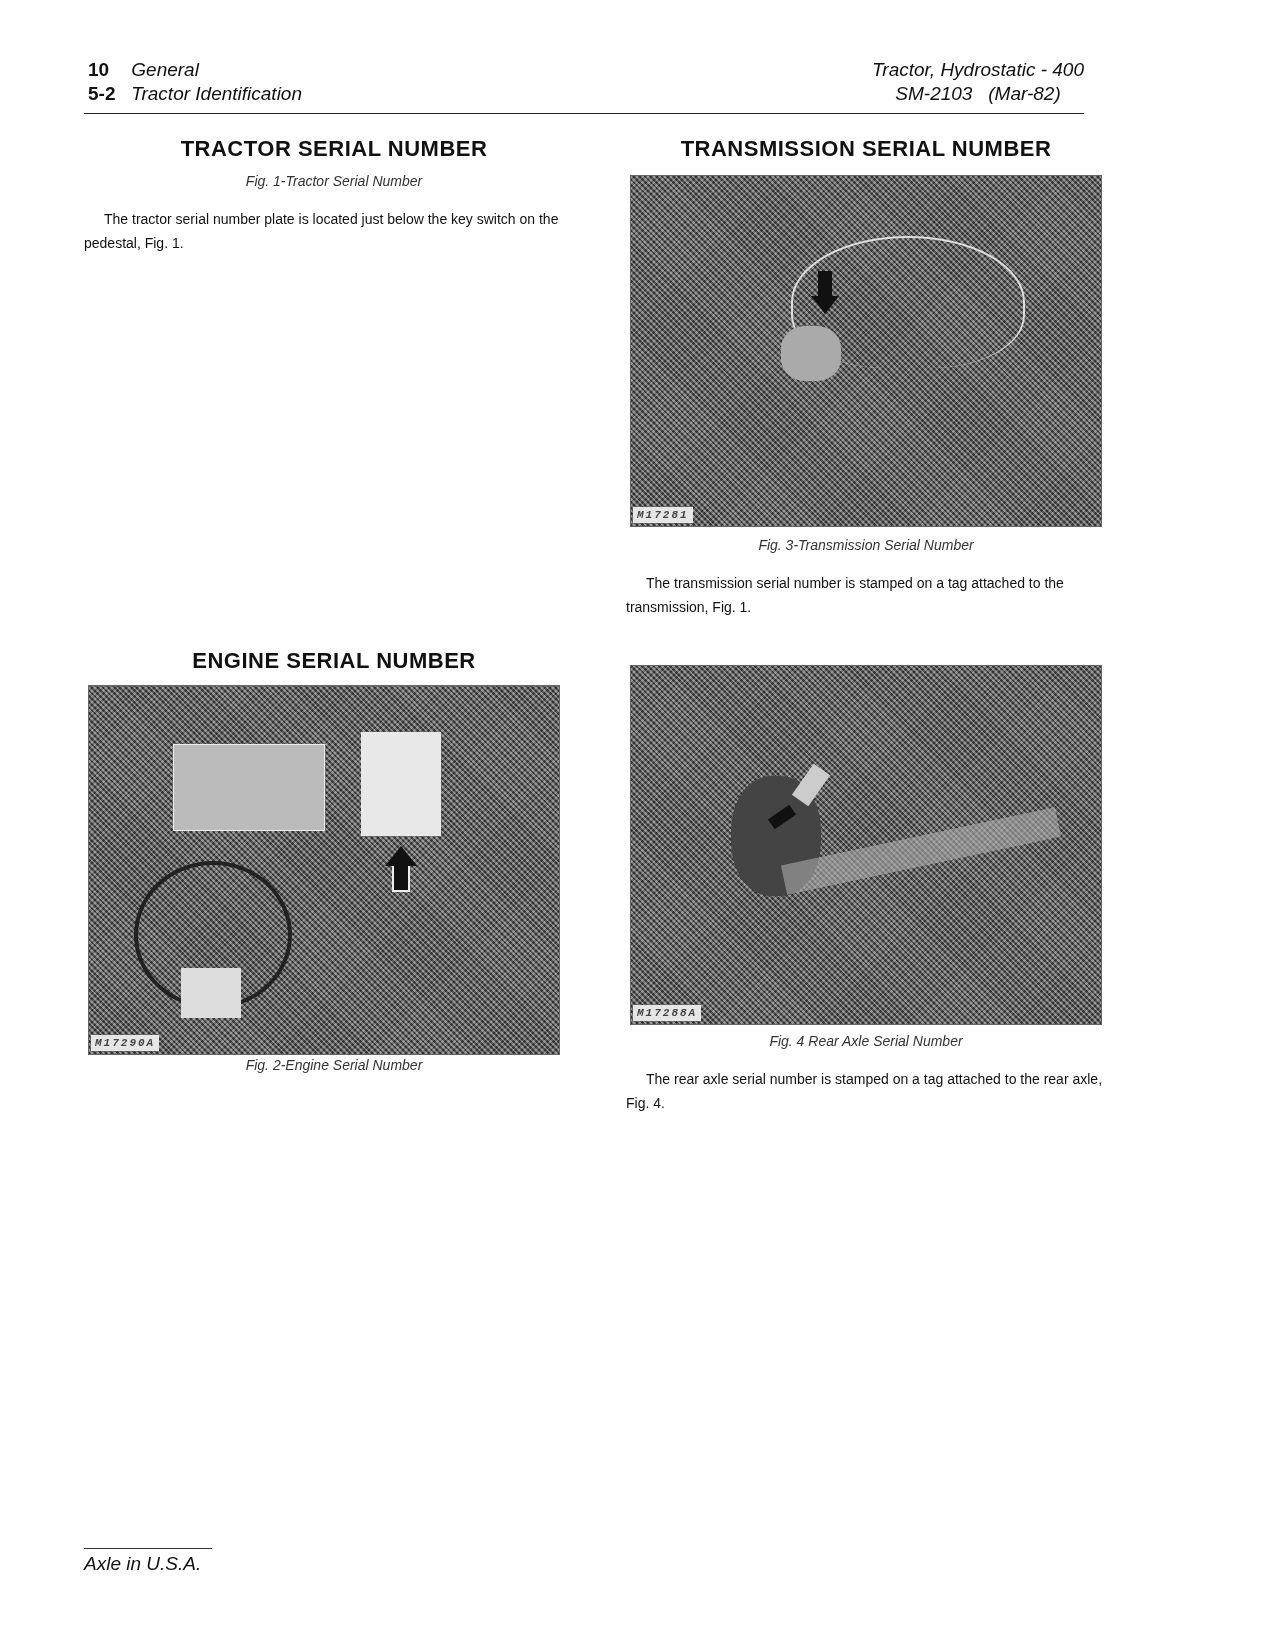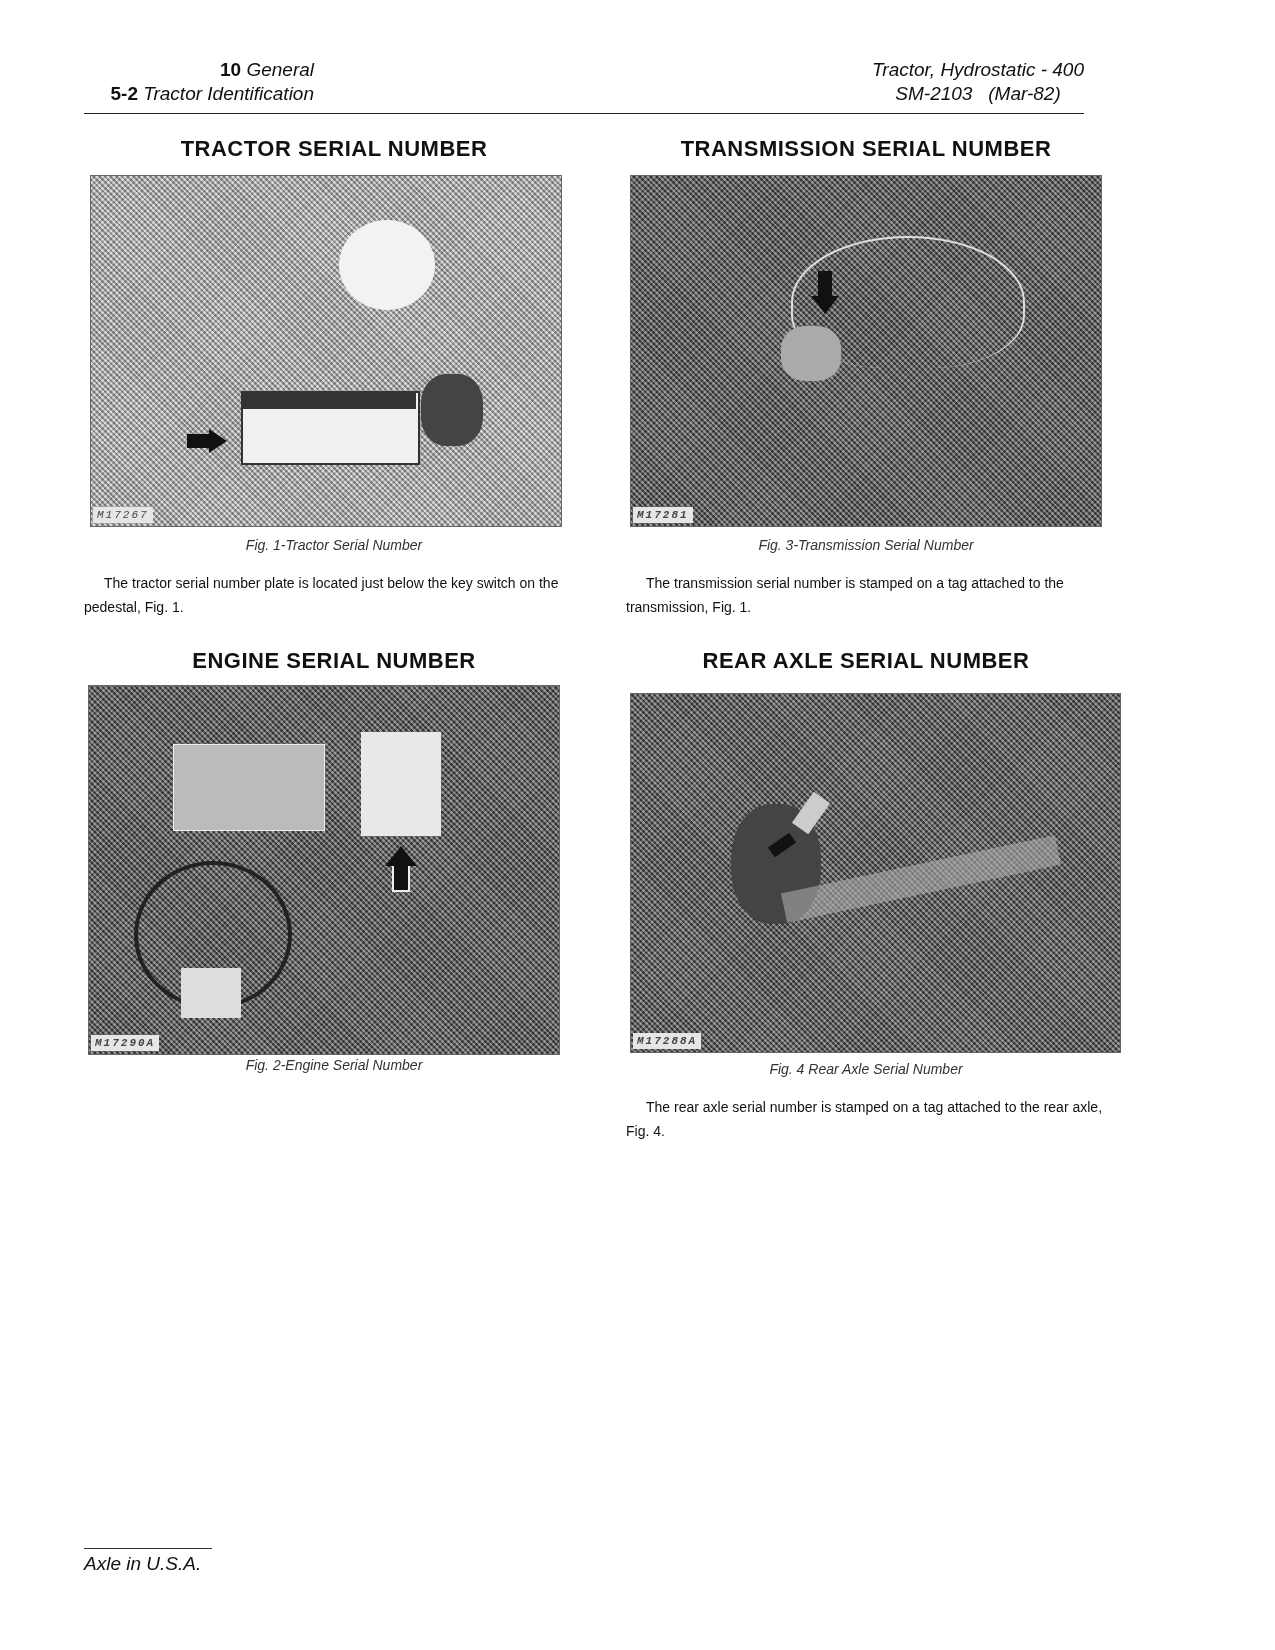--- a/index.html
+++ b/index.html
@@ -1,21 +1,21 @@
 <!DOCTYPE html>
 <html><head>
 <meta charset="utf-8">
 <style>
   html, body { margin: 0; padding: 0; background: #ffffff; }
   body {
     width: 1275px; height: 1650px; position: relative; overflow: hidden;
     font-family: "Liberation Sans", sans-serif; color: #111;
   }
   .header { position: absolute; left: 84px; top: 58px; width: 1000px; height: 60px; }
-  .hdr-left { position: absolute; left: 16px; top: 0; text-align: right; }
+  .hdr-left { position: absolute; left: 4px; top: 0; }
   .hdr-right { position: absolute; right: 0; top: 0; text-align: center; }
   .hdr-line { font-size: 19px; line-height: 24px; white-space: nowrap; }
   .hdr-num { font-weight: bold; display: inline-block; width: 38px; }
   .hdr-ital { font-style: italic; }
   .hdr-rule {
     position: absolute; left: 0; right: 0; top: 55px; height: 0;
     border-top: 1.5px solid #222;
   }
   .col { position: absolute; width: 500px; }
   .col-left { left: 84px; }
@@ -69,29 +69,20 @@
   </div>
   <div class="hdr-right">
     <div class="hdr-line hdr-ital">Tractor, Hydrostatic - 400</div>
     <div class="hdr-line hdr-ital" style="white-space:pre">SM-2103   (Mar-82)</div>
   </div>
   <div class="hdr-rule"></div>
 </div>
 
 <div class="col col-left" style="top:135px;">
   <h2 class="sec-title">TRACTOR SERIAL NUMBER</h2>
-  <div class="photo light" style="width:470px;height:350px;margin:12px 0 0 6px;">
-    <div class="shape" style="left:248px;top:44px;width:96px;height:90px;border-radius:50%;background:#f2f2f2;"></div>
-    <div class="shape" style="left:150px;top:215px;width:175px;height:70px;background:#f0f0f0;border:2px solid #333;"></div>
-    <div class="shape" style="left:150px;top:215px;width:175px;height:18px;background:#333;"></div>
-    <div class="shape" style="left:330px;top:198px;width:62px;height:72px;border-radius:40%;background:#444;"></div>
-    <div class="shape arrow-shaft" style="left:96px;top:258px;width:24px;height:14px;"></div>
-    <div class="shape arrow-right" style="left:118px;top:253px;"></div>
-    <div class="photo-code">M17267</div>
-  </div>
   <div class="caption">Fig. 1-Tractor Serial Number</div>
   <div class="body-text">The tractor serial number plate is located just below the key switch on the pedestal, Fig. 1.</div>
 </div>
 
 <div class="col col-right" style="top:135px;width:480px;">
   <h2 class="sec-title">TRANSMISSION SERIAL NUMBER</h2>
   <div class="photo dark" style="width:470px;height:350px;margin:12px 0 0 4px;">
     <div class="shape" style="left:160px;top:60px;width:230px;height:130px;border:2px solid #ddd;border-radius:50% 50% 40% 40%;border-bottom:none;"></div>
     <div class="shape" style="left:150px;top:150px;width:60px;height:55px;border-radius:40%;background:#aaa;"></div>
     <div class="shape" style="left:187px;top:95px;width:14px;height:26px;background:#111;"></div>
@@ -110,22 +101,21 @@
     <div class="shape" style="left:303px;top:178px;width:14px;height:24px;background:#111;border:2px solid #eee;"></div>
     <div class="shape" style="left:296px;top:160px;width:0;height:0;border-left:16px solid transparent;border-right:16px solid transparent;border-bottom:20px solid #111;"></div>
     <div class="shape" style="left:45px;top:175px;width:150px;height:140px;border-radius:50%;border:4px solid #222;"></div>
     <div class="shape" style="left:92px;top:282px;width:60px;height:50px;background:#ddd;"></div>
     <div class="photo-code">M17290A</div>
   </div>
   <div class="caption" style="margin-top:2px;">Fig. 2-Engine Serial Number</div>
 </div>
 
 <div class="col col-right" style="top:647px;width:480px;">
-  <h2 class="sec-title">REAR AXLE SERIAL NUMBER</h2>
-  <div class="photo dark" style="width:470px;height:358px;margin:18px 0 0 4px;padding-left:19px;">
+  <div class="photo dark" style="width:470px;height:358px;margin:18px 0 0 4px;">
     <div class="shape" style="left:100px;top:110px;width:90px;height:120px;border-radius:45%;background:#444;"></div>
     <div class="shape" style="left:170px;top:100px;width:20px;height:38px;background:#ccc;transform:rotate(35deg);"></div>
     <div class="shape" style="left:138px;top:145px;width:26px;height:12px;background:#111;transform:rotate(-35deg);"></div>
     <div class="shape" style="left:150px;top:170px;width:280px;height:30px;background:#aaa;transform:rotate(-12deg);opacity:0.6;"></div>
     <div class="photo-code">M17288A</div>
   </div>
   <div class="caption" style="margin-top:8px;">Fig. 4 Rear Axle Serial Number</div>
   <div class="body-text">The rear axle serial number is stamped on a tag attached to the rear axle, Fig. 4.</div>
 </div>
 

